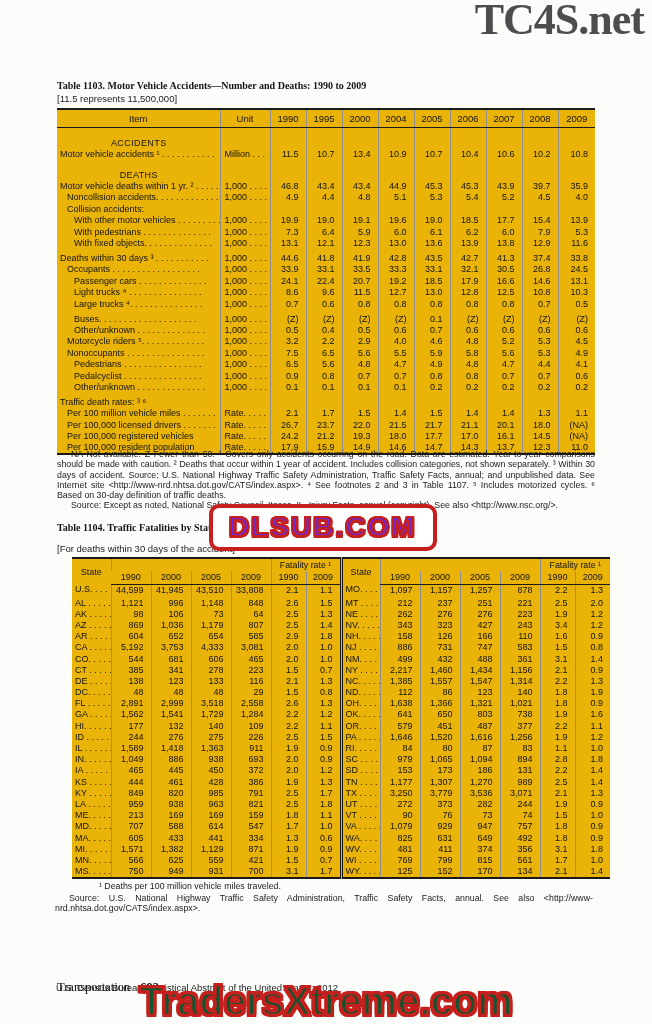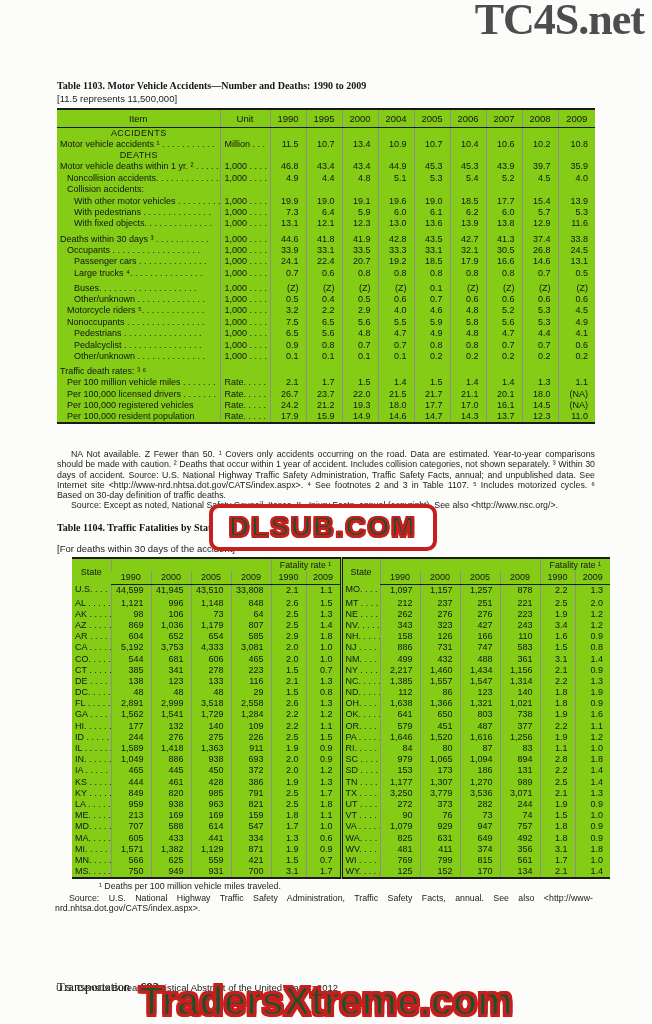--- a/index.html
+++ b/index.html
@@ -20,21 +20,21 @@
     font-family: "Liberation Serif", serif;
     font-weight: bold; font-size: 44px; letter-spacing: -1px;
     color: #4d4d4d; z-index: 30;
   }
   #wm-mid {
     left: 209px; top: 504px;
     padding: 3px 16px 4px 16px;
     border: 4px solid #c5201d; border-radius: 10px;
     background: #ffffff;
     font-weight: bold; font-size: 28px; letter-spacing: 2px;
-    color: #14532d;
+    color: #6d28d9;
     -webkit-text-stroke: 2px #c5201d;
     text-shadow: -1.5px -1.5px 0 #c5201d, 1.5px -1.5px 0 #c5201d,
                  -1.5px 1.5px 0 #c5201d, 1.5px 1.5px 0 #c5201d,
                  -1.5px 0 0 #c5201d, 1.5px 0 0 #c5201d,
                  0 -1.5px 0 #c5201d, 0 1.5px 0 #c5201d;
     z-index: 40;
   }
   #wm-bottom {
     left: 50%; transform: translateX(-50%);
     bottom: 0px;
@@ -54,38 +54,38 @@
     font-weight: bold; font-size: 10px; margin: 0;
     white-space: nowrap;
   }
   .bracket { font-size: 9.5px; color: #222; }
 
   
   table.stats {
     border-collapse: collapse; table-layout: fixed;
     width: 538px;
     border-top: 2px solid #1a1a1a; border-bottom: 2px solid #1a1a1a;
-    background: #84cc16;
+    background: #eab308;
   }
   table.stats th, table.stats td {
     padding: 0 2px; white-space: nowrap; overflow: hidden;
     border-left: 1px solid #8f8f8f;
     font-weight: normal;
   }
   table.stats th:first-child, table.stats td:first-child { border-left: none; }
 
   
   #t1103-wrap { left: 57px; top: 80px; width: 538px; }
   #t1103-wrap .bracket { margin: 2px 0 4px 0; }
   .t3 thead th { font-size: 9.5px; height: 18px; text-align: center; border-bottom: 1px solid #1a1a1a; }
   .t3 tbody td { font-size: 9px; height: 11.4px; line-height: 11px; }
   .t3 td.item { text-align: left; padding-left: 3px; }
   .t3 td.ind1 { padding-left: 10px; }
   .t3 td.ind2 { padding-left: 17px; }
-  .t3 td.section { text-align: center; letter-spacing: 0.4px; padding-top: 0; }
+  .t3 td.section { text-align: center; letter-spacing: 0.4px; padding-top: 10px; }
   .t3 td.unit { text-align: left; padding-left: 4px; }
   .t3 td.num { text-align: right; padding-right: 7px; }
   .t3 tr.gap td { padding-top: 4px; }
 
   .fn {
     font-size: 8.8px; line-height: 10.3px; margin: 0;
     text-align: justify; text-indent: 14px; color: #1b1b1b;
   }
   #t1103-footnotes { left: 57px; top: 449px; width: 538px; }
   #t1103-source { left: 57px; top: 500px; width: 538px; text-indent: 14px; }
@@ -249,21 +249,21 @@
           <tr>
             <td class="item ind2">With pedestrians . . . . . . . . . . . . . .</td>
             <td class="unit">1,000 . . . .</td>
             <td class="num">7.3</td>
             <td class="num">6.4</td>
             <td class="num">5.9</td>
             <td class="num">6.0</td>
             <td class="num">6.1</td>
             <td class="num">6.2</td>
             <td class="num">6.0</td>
-            <td class="num">5.7</td>
+            <td class="num">7.9</td>
             <td class="num">5.3</td>
           </tr>
           <tr>
             <td class="item ind2">With fixed objects. . . . . . . . . . . . . .</td>
             <td class="unit">1,000 . . . .</td>
             <td class="num">13.1</td>
             <td class="num">12.1</td>
             <td class="num">12.3</td>
             <td class="num">13.0</td>
             <td class="num">13.6</td>
@@ -303,20 +303,33 @@
             <td class="unit">1,000 . . . .</td>
             <td class="num">24.1</td>
             <td class="num">22.4</td>
             <td class="num">20.7</td>
             <td class="num">19.2</td>
             <td class="num">18.5</td>
             <td class="num">17.9</td>
             <td class="num">16.6</td>
             <td class="num">14.6</td>
             <td class="num">13.1</td>
+          </tr>
+          <tr>
+            <td class="item ind2">Light trucks ⁴ . . . . . . . . . . . . . . .</td>
+            <td class="unit">1,000 . . . .</td>
+            <td class="num">8.6</td>
+            <td class="num">9.6</td>
+            <td class="num">11.5</td>
+            <td class="num">12.7</td>
+            <td class="num">13.0</td>
+            <td class="num">12.8</td>
+            <td class="num">12.5</td>
+            <td class="num">10.8</td>
+            <td class="num">10.3</td>
           </tr>
           <tr>
             <td class="item ind2">Large trucks ⁴. . . . . . . . . . . . . . .</td>
             <td class="unit">1,000 . . . .</td>
             <td class="num">0.7</td>
             <td class="num">0.6</td>
             <td class="num">0.8</td>
             <td class="num">0.8</td>
             <td class="num">0.8</td>
             <td class="num">0.8</td>

